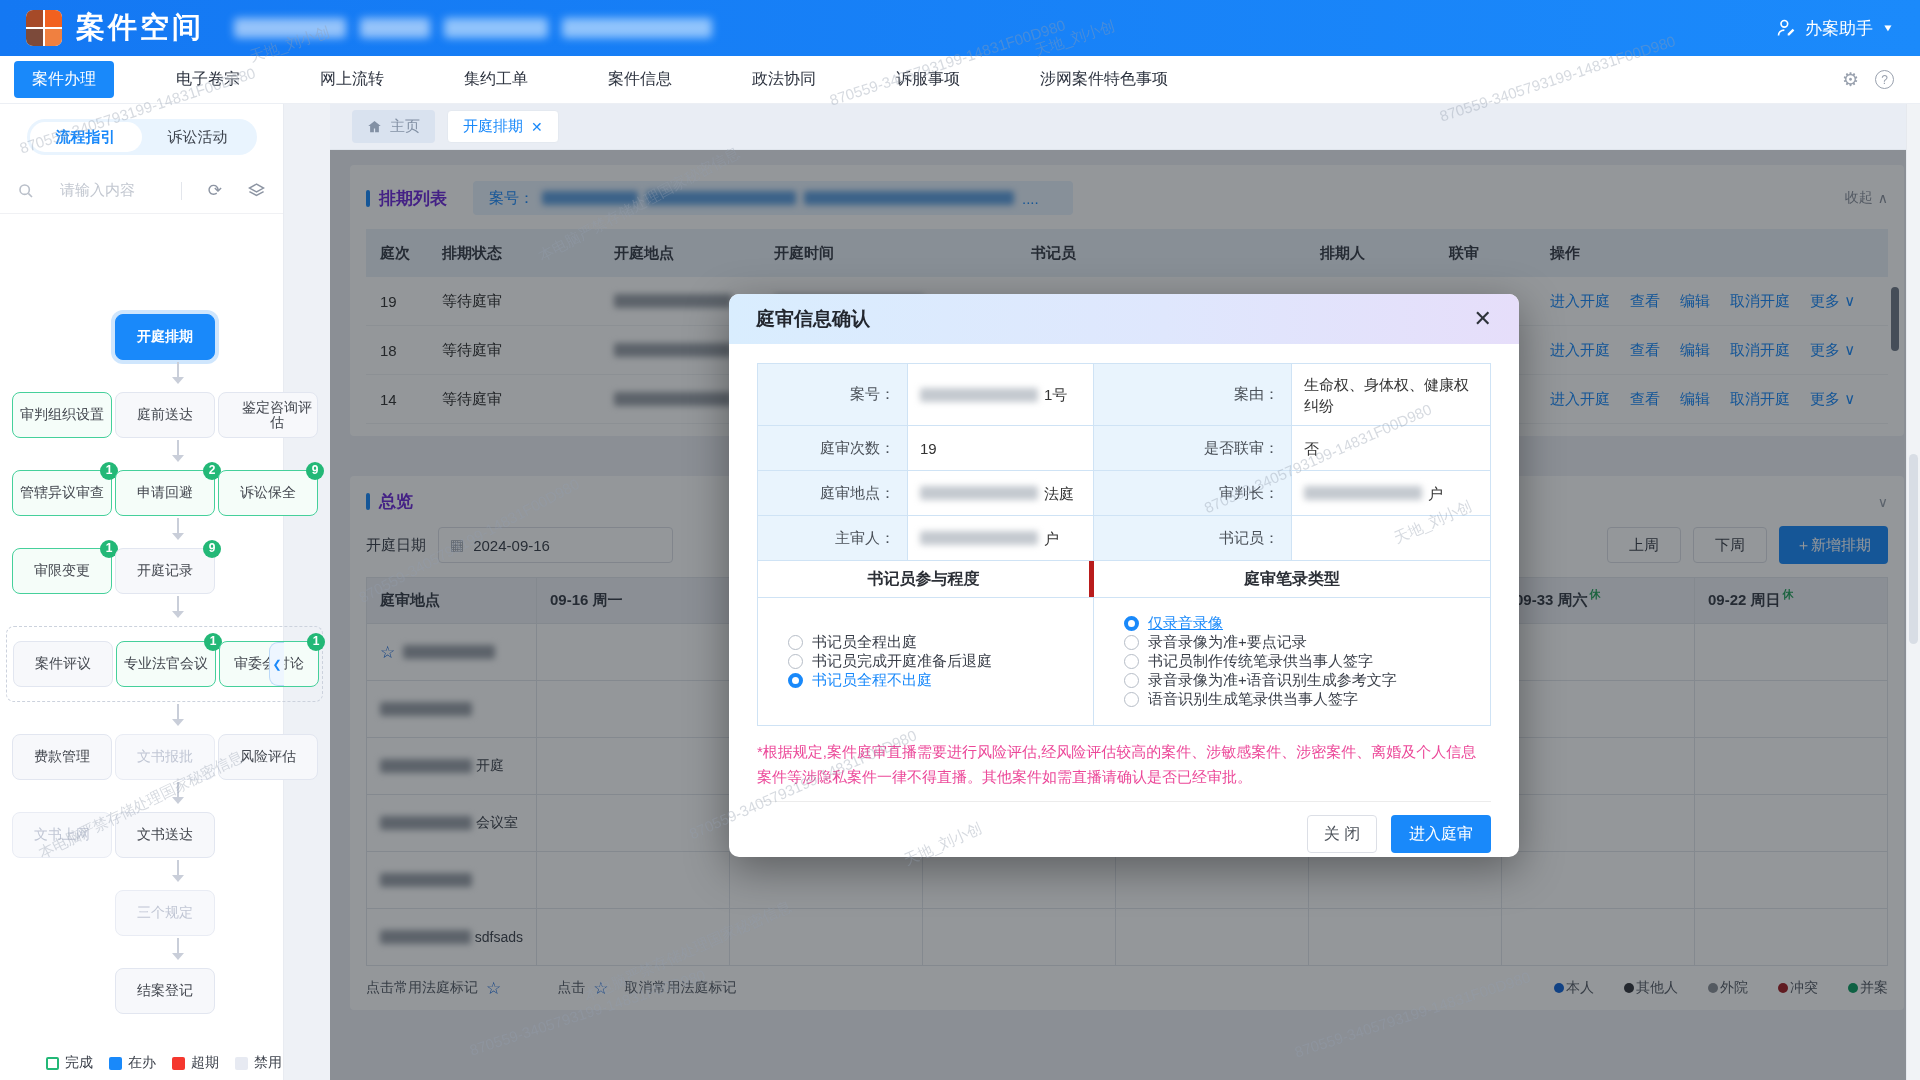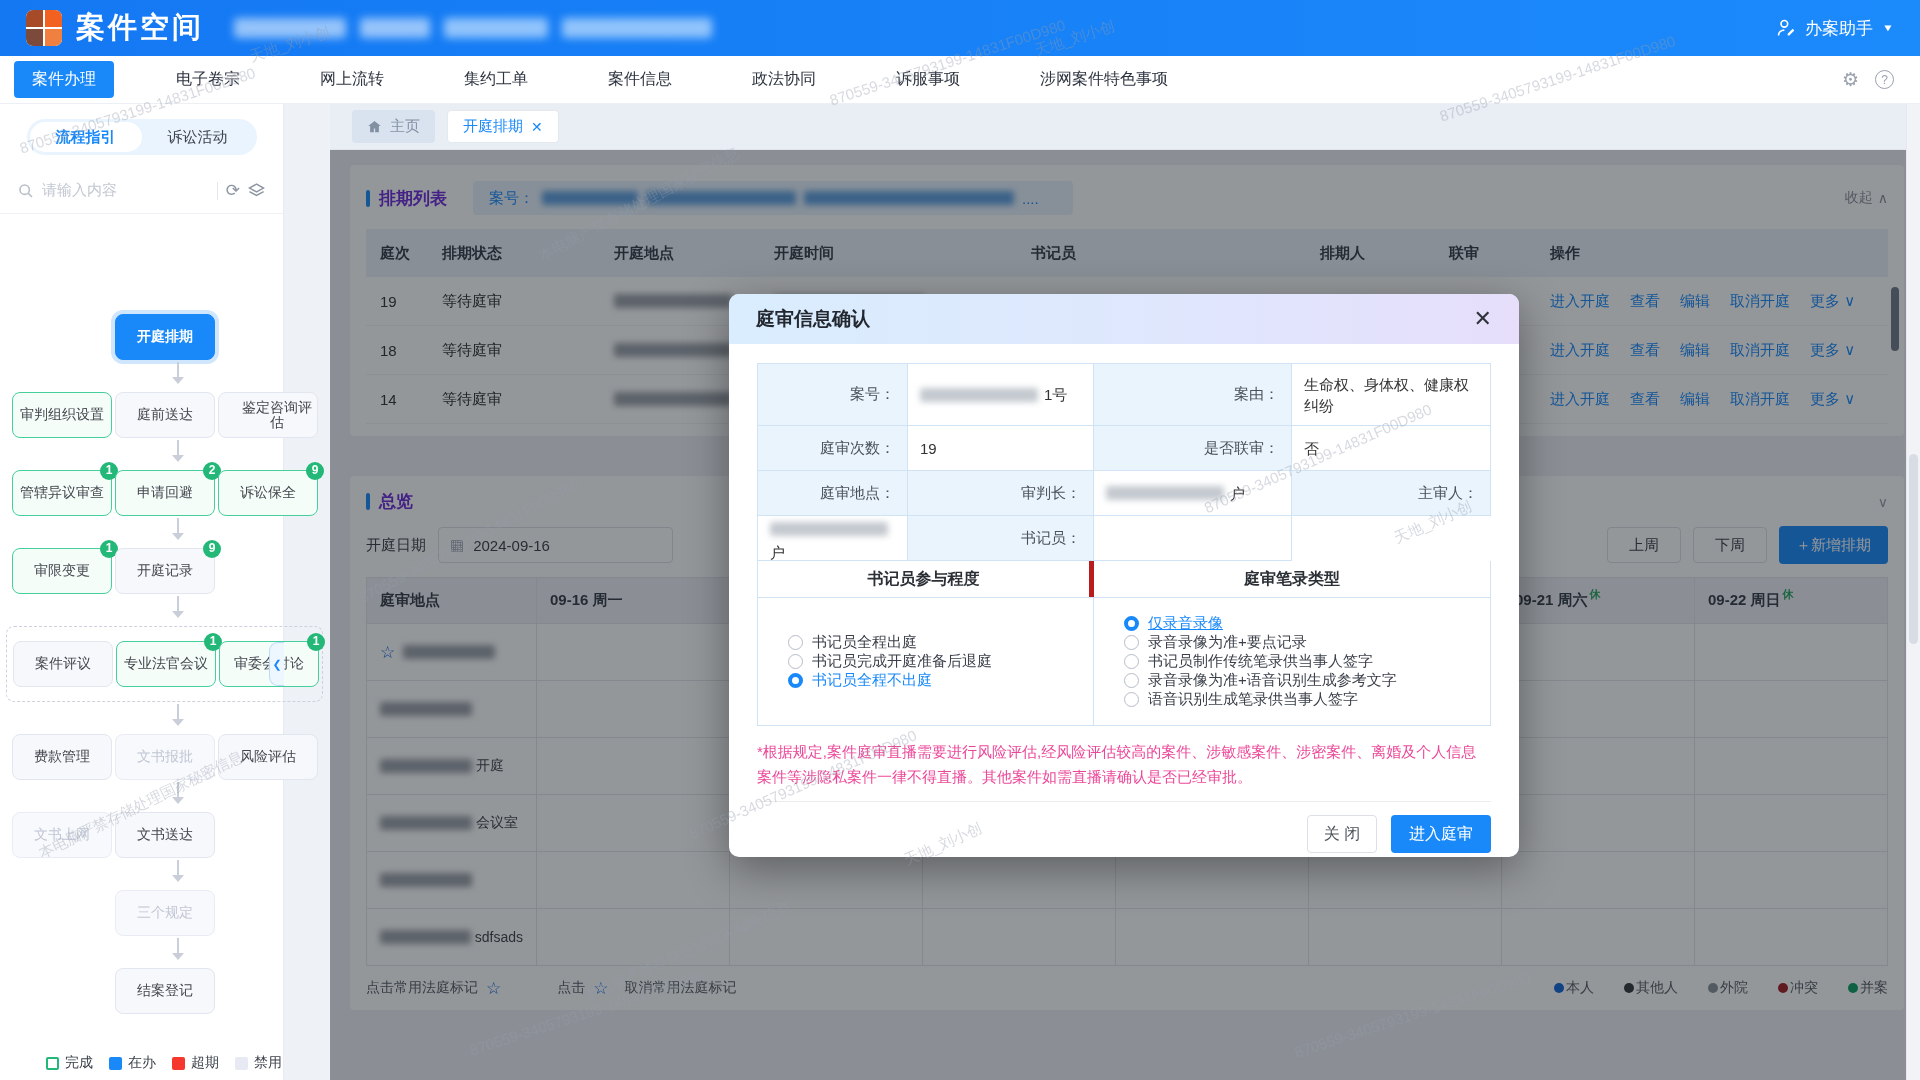--- a/index.html
+++ b/index.html
@@ -28,21 +28,21 @@
 .nav-item.active{background:#1989fa;color:#fff}
 .nav-right{margin-left:auto;display:flex;gap:16px;color:#99a1ae;font-size:16px;align-items:center;padding-right:12px}
 .help-circle{width:19px;height:19px;border:1.5px solid #99a1ae;border-radius:50%;display:flex;align-items:center;justify-content:center;font-size:12px}
 .gear{font-size:19px;line-height:1}
 
 
 .sidebar{position:absolute;left:0;top:104px;bottom:0;width:284px;background:#fff;border-right:1px solid #e8ebf1;z-index:10}
 .side-tabs{margin:15px auto 0;width:230px;height:36px;background:#e9f4fe;border-radius:19px;display:flex;padding:3px}
 .side-tab{flex:1;display:flex;align-items:center;justify-content:center;font-size:15px;color:#3c424c;border-radius:16px;cursor:pointer}
 .side-tab.active{background:#fff;color:#1989fa;font-weight:bold}
-.side-search{margin-top:13px;padding:0 18px;height:46px;display:flex;align-items:center;gap:8px;border-bottom:1px solid #f0f1f4;font-size:15px}
+.side-search{margin-top:13px;padding:0 18px;height:46px;display:flex;align-items:center;gap:26px;border-bottom:1px solid #f0f1f4;font-size:15px}
 .side-search .ph{flex:1;color:#c2c7d0}
 .side-search .div{width:1px;height:18px;background:#e3e6ec}
 .side-search .tool{color:#8d95a3;font-size:17px}
 .flow{position:absolute;left:0;top:210px;width:330px;padding-left:12px}
 .flow-row{display:grid;grid-template-columns:repeat(3,103px)}
 .flow-node{width:100px;height:46px;display:flex;align-items:center;justify-content:center;font-size:14px;border-radius:8px;border:1px solid #e2e6f0;background:#f7f8fb;color:#43474f;position:relative;cursor:pointer;text-align:center;line-height:1.1;padding:2px}
 .flow-node.done{border-color:#45d09b;background:#f5fdf9}
 .flow-node.active{background:#1989fa;border-color:#1989fa;color:#fff;font-weight:bold;box-shadow:0 0 0 4px #cfe6fd}
 .flow-node.disabled{color:#c0c6d4;border-color:#e9ecf4;background:#f8f9fc}
 .badge{position:absolute;top:-9px;right:-7px;min-width:18px;height:18px;border-radius:9px;background:#23b877;color:#fff;font-size:12px;display:flex;align-items:center;justify-content:center;padding:0 5px;font-weight:bold}
@@ -409,21 +409,21 @@
               <div class="cal-cell">
                 <span>09-18 周三</span>
               </div>
               <div class="cal-cell">
                 <span>09-19 周四</span>
               </div>
               <div class="cal-cell">
                 <span>09-20 周五</span>
               </div>
               <div class="cal-cell">
-                <span>09-21 周六</span>
+                <span>09-33 周六</span>
                 <span class="rest">休</span>
               </div>
               <div class="cal-cell">
                 <span>09-22 周日</span>
                 <span class="rest">休</span>
               </div>
             </div>
             <div class="cal-row body">
               <div class="cal-cell">
                 <span class="star">☆</span>
@@ -561,20 +561,24 @@
           </div>
           <div class="ic lab">庭审次数：</div>
           <div class="ic val">
             <span>19</span>
           </div>
           <div class="ic lab">是否联审：</div>
           <div class="ic val">
             <span>否</span>
           </div>
           <div class="ic lab">庭审地点：</div>
+          <div class="ic val">
+            <span class="chip lite" style="width: 118px;"></span>
+            <span>法庭</span>
+          </div>
           <div class="ic lab">审判长：</div>
           <div class="ic val">
             <span class="chip lite" style="width: 118px;"></span>
             <span>户</span>
           </div>
           <div class="ic lab">主审人：</div>
           <div class="ic val">
             <span class="chip lite" style="width: 118px;"></span>
             <span>户</span>
           </div>

